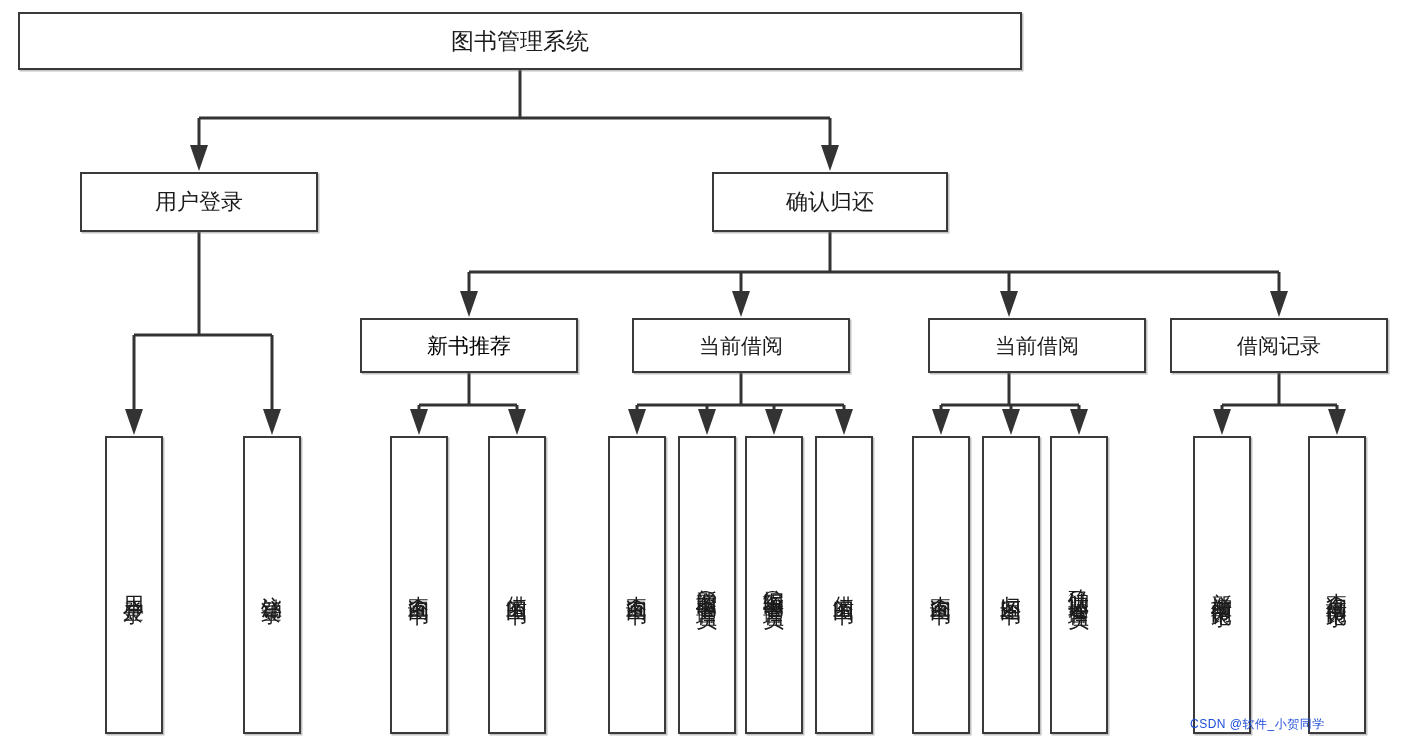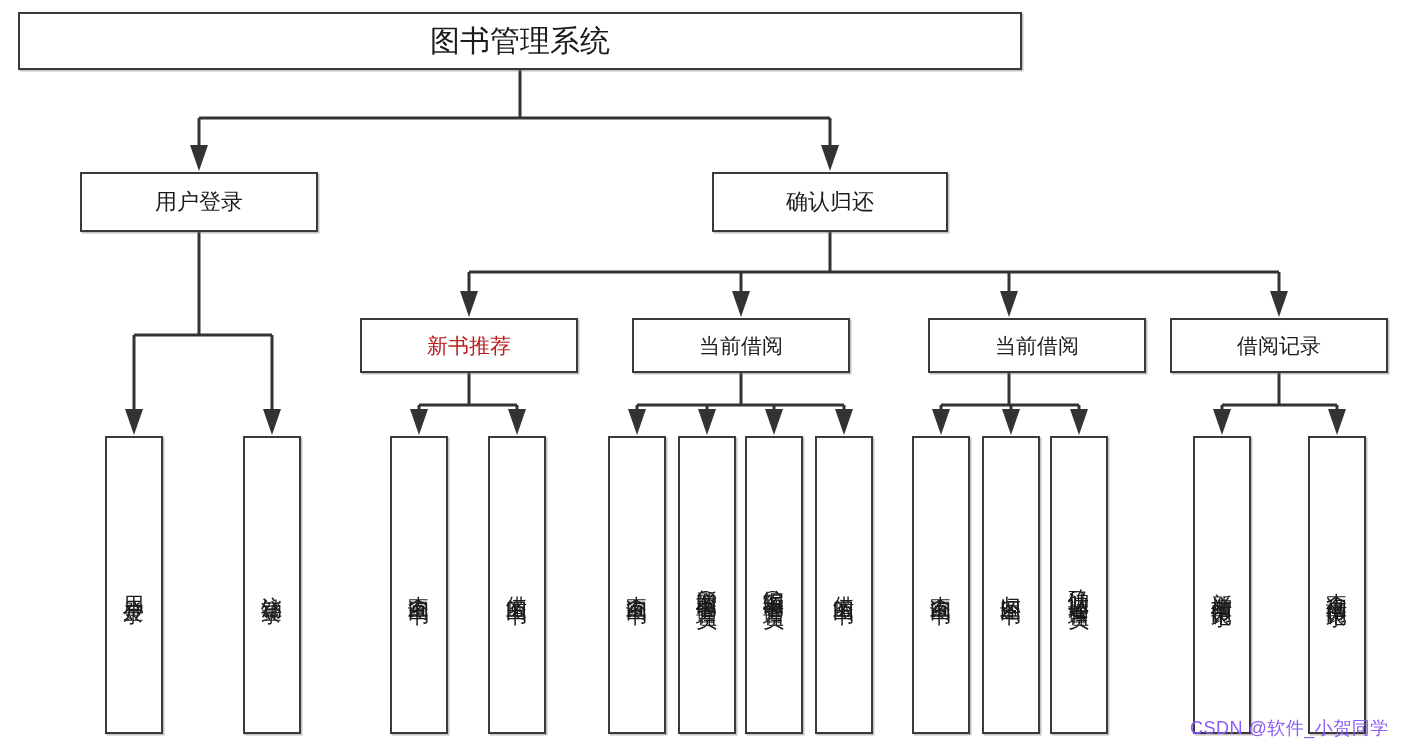--- a/index.html
+++ b/index.html
@@ -34,36 +34,36 @@
     align-items: center;
     justify-content: center;
     box-shadow: 1.5px 1.5px 0 rgba(120,120,120,0.45);
   }
   .node-label {
     color: #1b1b1b;
     text-align: center;
     line-height: 1.22;
     white-space: nowrap;
   }
-  .lvl0 .node-label { font-size: 30px; }
+  .lvl0 .node-label { font-size: 23px; }
   .lvl1 .node-label { font-size: 22px; }
   .lvl2 .node-label { font-size: 21px; }
   .leaf .node-label {
     writing-mode: vertical-rl;
     text-orientation: upright;
     font-size: 21px;
     letter-spacing: 3px;
     line-height: 1;
     white-space: normal;
     max-height: 100%;
   }
   .watermark {
     position: absolute;
-    color: #8b5cf6;
-    font-size: 18px;
+    color: #1d4ed8;
+    font-size: 12px;
     white-space: nowrap;
     letter-spacing: 0.5px;
     text-align: right;
   }
 </style>
 </head>
 <body>
 
 <div id="canvas">
   <svg class="wires" id="wire-layer" viewBox="0 0 1405 747">
@@ -124,21 +124,21 @@
       <div class="node lvl0" style="left: 18px; top: 12px; width: 1004px; height: 58px; border-color: rgb(58, 58, 58); background: rgb(255, 255, 255);">
         <div class="node-label" style="color: rgb(27, 27, 27);">图书管理系统</div>
       </div>
       <div class="node lvl1" style="left: 80px; top: 172px; width: 238px; height: 60px; border-color: rgb(58, 58, 58); background: rgb(255, 255, 255);">
         <div class="node-label" style="color: rgb(27, 27, 27);">用户登录</div>
       </div>
       <div class="node lvl1" style="left: 712px; top: 172px; width: 236px; height: 60px; border-color: rgb(58, 58, 58); background: rgb(255, 255, 255);">
         <div class="node-label" style="color: rgb(27, 27, 27);">确认归还</div>
       </div>
       <div class="node lvl2" style="left: 360px; top: 318px; width: 218px; height: 55px; border-color: rgb(58, 58, 58); background: rgb(255, 255, 255);">
-        <div class="node-label" style="color: #b91c1c;">新书推荐</div>
+        <div class="node-label" style="color: #000000;">新书推荐</div>
       </div>
       <div class="node lvl2" style="left: 632px; top: 318px; width: 218px; height: 55px; border-color: rgb(58, 58, 58); background: rgb(255, 255, 255);">
         <div class="node-label" style="color: rgb(27, 27, 27);">当前借阅</div>
       </div>
       <div class="node lvl2" style="left: 900px; top: 318px; width: 218px; height: 55px; border-color: rgb(58, 58, 58); background: rgb(255, 255, 255); margin-left: 28px;">
         <div class="node-label" style="color: rgb(27, 27, 27);">当前借阅</div>
       </div>
       <div class="node lvl2" style="left: 1170px; top: 318px; width: 218px; height: 55px; border-color: rgb(58, 58, 58); background: rgb(255, 255, 255);">
         <div class="node-label" style="color: rgb(27, 27, 27);">借阅记录</div>
       </div>

